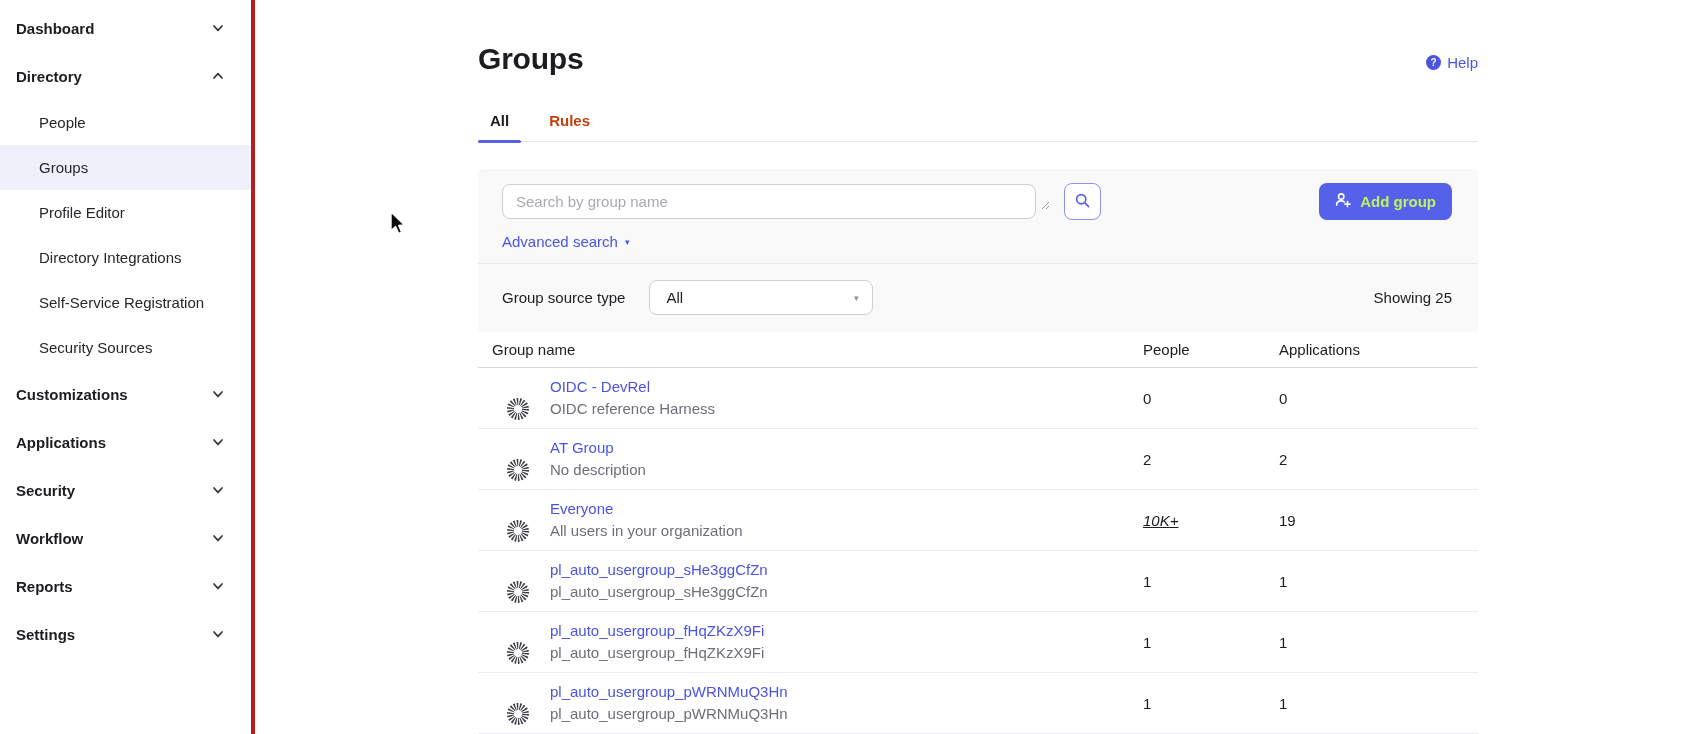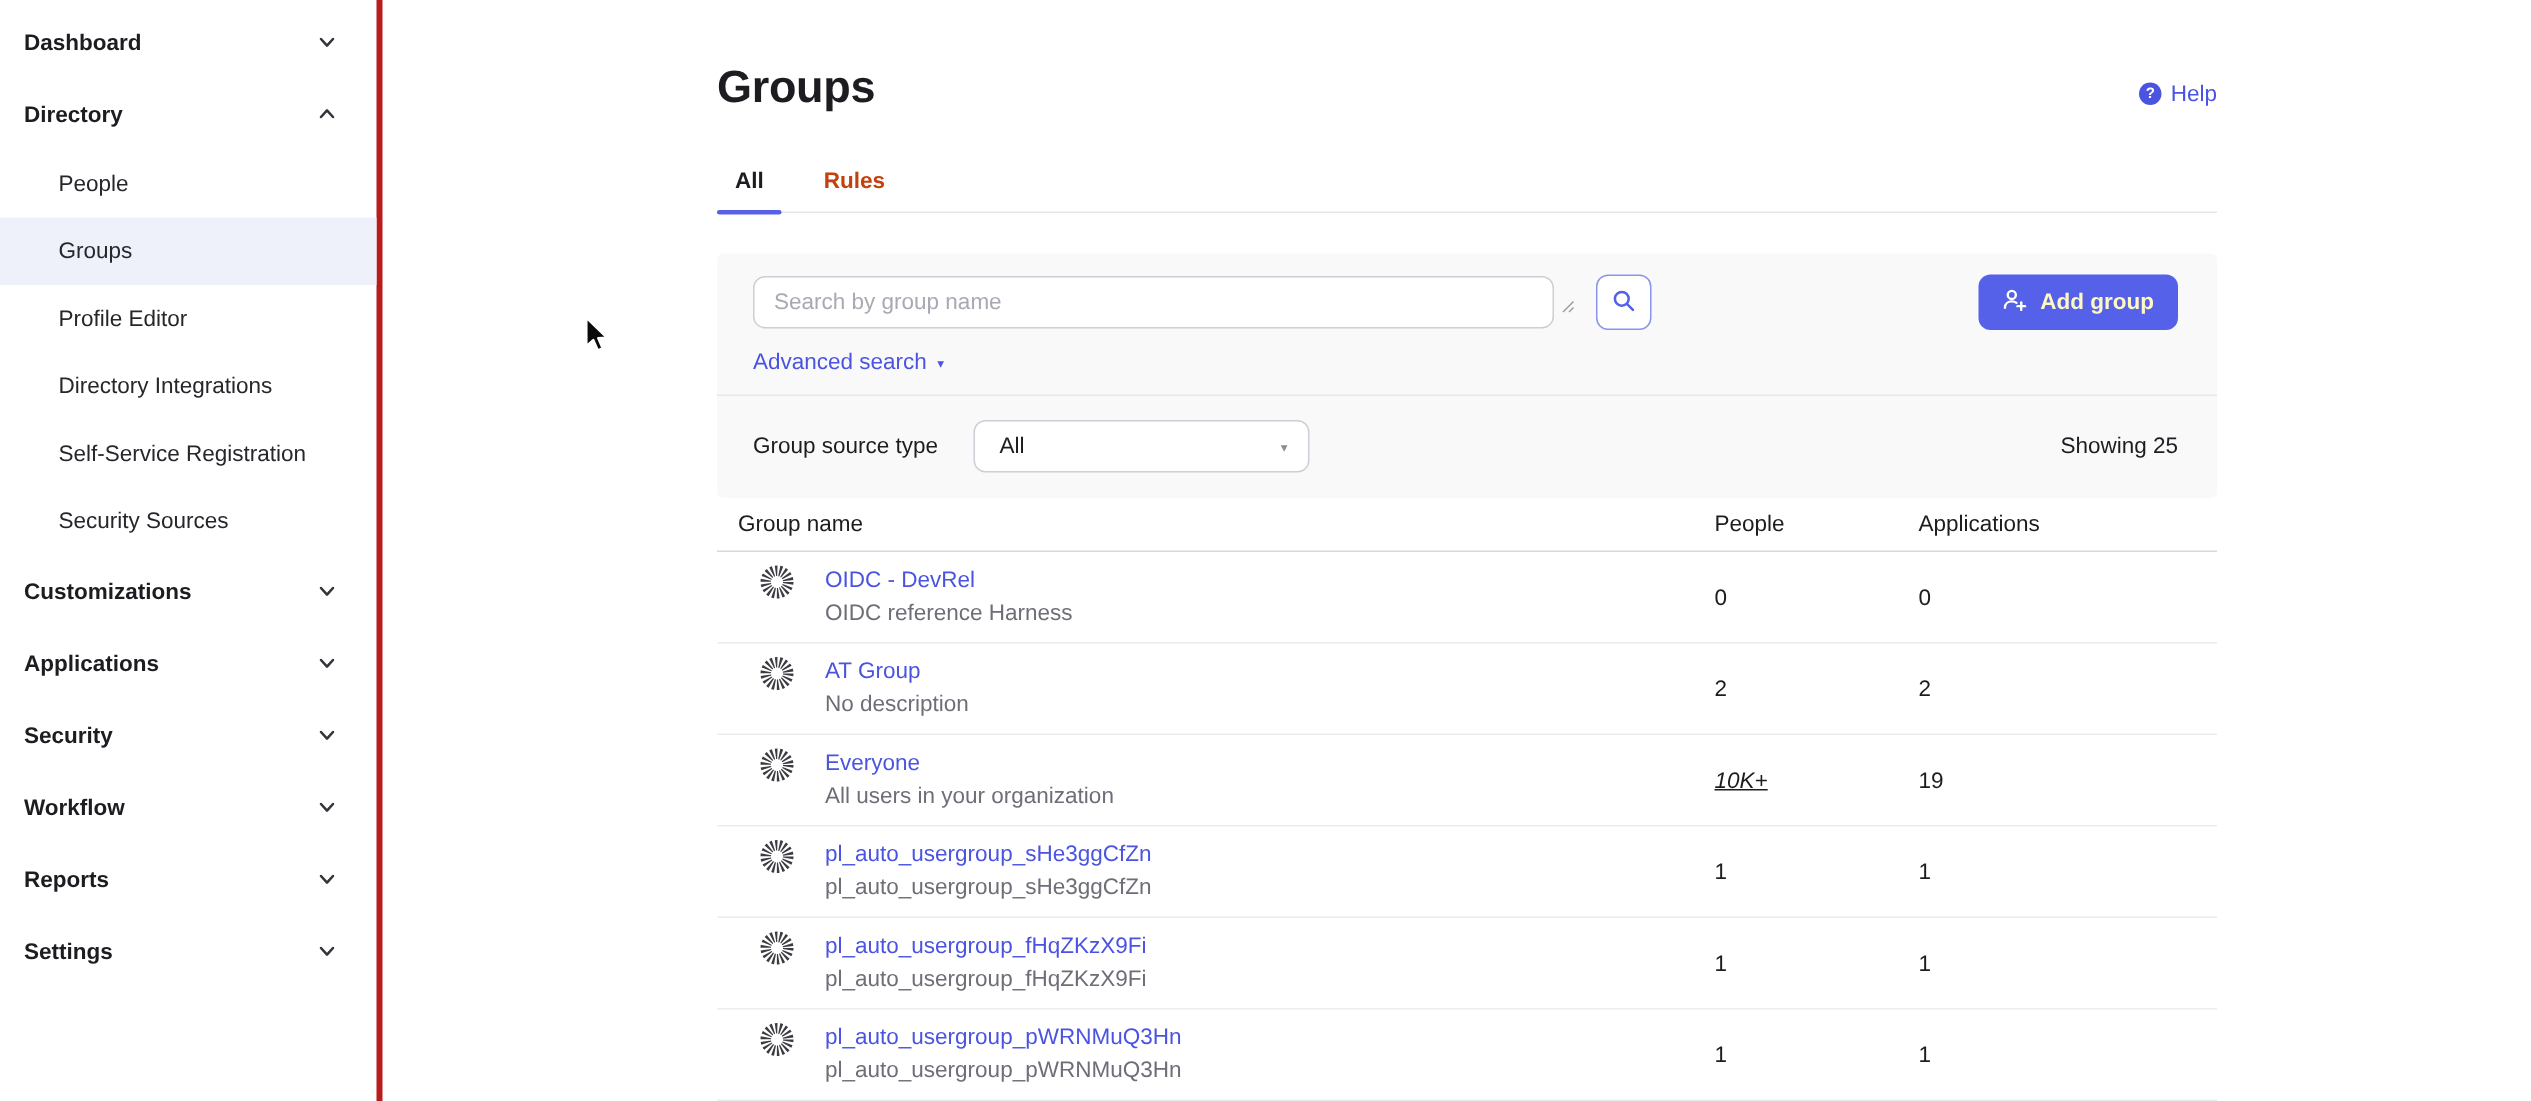--- a/index.html
+++ b/index.html
@@ -54,21 +54,21 @@
     color: #1d1d21; background: #ffffff; outline: none;
   }
   .search-input::placeholder { color: #a9a9b2; }
   .resize-grip { position: absolute; right: 6px; bottom: 5px; }
   .search-btn {
     margin-left: 8px; width: 37px; height: 37px; background: #ffffff;
     border: 1px solid #8a93ef; border-radius: 8px; display: flex; align-items: center; justify-content: center;
     cursor: pointer; margin-top: -1px;
   }
   .add-group-btn {
-    margin-left: auto; height: 37px; padding: 0 16px; background: #5461e8; color: #fef9c3;
+    margin-left: auto; height: 37px; padding: 0 16px; background: #5461e8; color: #bef264;
     border: none; border-radius: 8px; font-size: 15px; font-weight: 700;
     display: flex; align-items: center; gap: 8px; cursor: pointer; margin-top: -1px;
     font-family: "Liberation Sans", sans-serif;
     justify-content: space-between;
   }
   .adv-search { display: inline-flex; align-items: center; gap: 7px; margin-top: 13px; color: #4a54e1; font-size: 15px; cursor: pointer; text-decoration: none; }
   .adv-caret { font-size: 9px; color: #4a54e1; }
 
   .panel-filter { display: flex; align-items: center; padding: 16px 26px 17px 24px; }
   .filter-label { font-size: 15px; color: #1d1d21; }
@@ -78,21 +78,21 @@
     padding: 0 14px 0 16px; font-size: 15px; cursor: pointer; justify-content: space-between;
   }
   .select-caret { color: #8c8c96; font-size: 9px; }
   .showing { margin-left: auto; font-size: 15px; color: #1d1d21; }
 
   
   .grid-row { display: grid; grid-template-columns: 665px 136px 1fr; align-items: center; }
   .t-head { height: 36px; border-bottom: 1px solid #d8d8de; font-size: 15px; font-weight: 500; color: #1d1d21; }
   .t-head .c-name { padding-left: 14px; }
   .t-row { height: 61px; border-bottom: 1px solid #ececf0; font-size: 15px; }
-  .name-cell { display: flex; align-items: flex-start; padding-left: 28px; }
+  .name-cell { display: flex; align-items: flex-end; padding-left: 28px; }
   .group-icon { width: 24px; height: 24px; flex: 0 0 auto; margin-right: 20px; }
   .name-lines { line-height: 1.5; }
   .g-name { color: #4a54e1; text-decoration: none; font-size: 15px; cursor: pointer; }
   .g-desc { color: #6e6e78; font-size: 15px; }
   .num { color: #1d1d21; }
   .num.link { text-decoration: underline; cursor: pointer; font-style: italic; }
 
   
   .cursor { position: absolute; left: 388px; top: 211px; pointer-events: none; }
 </style>

